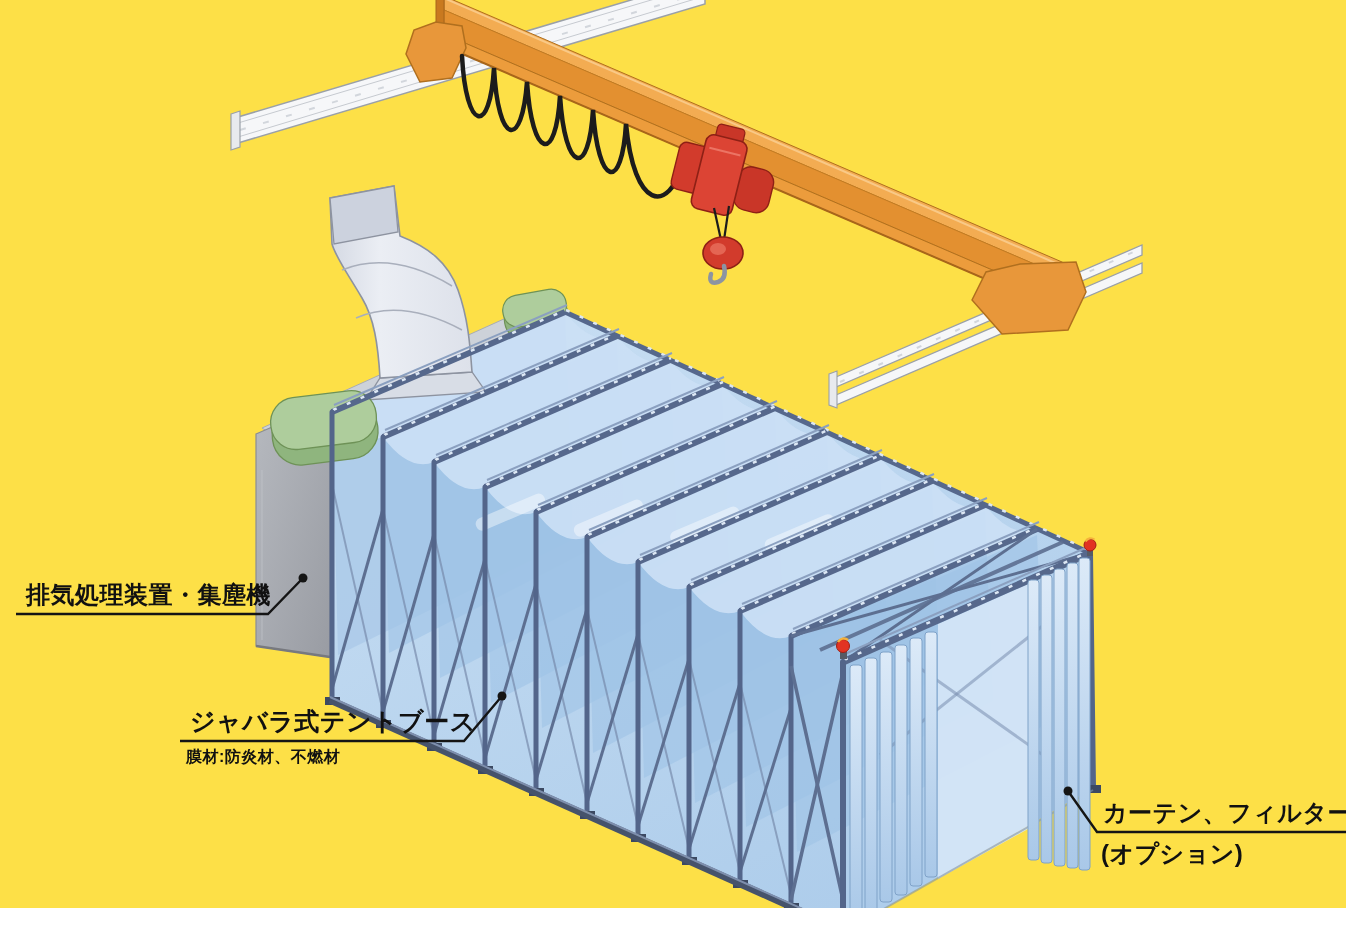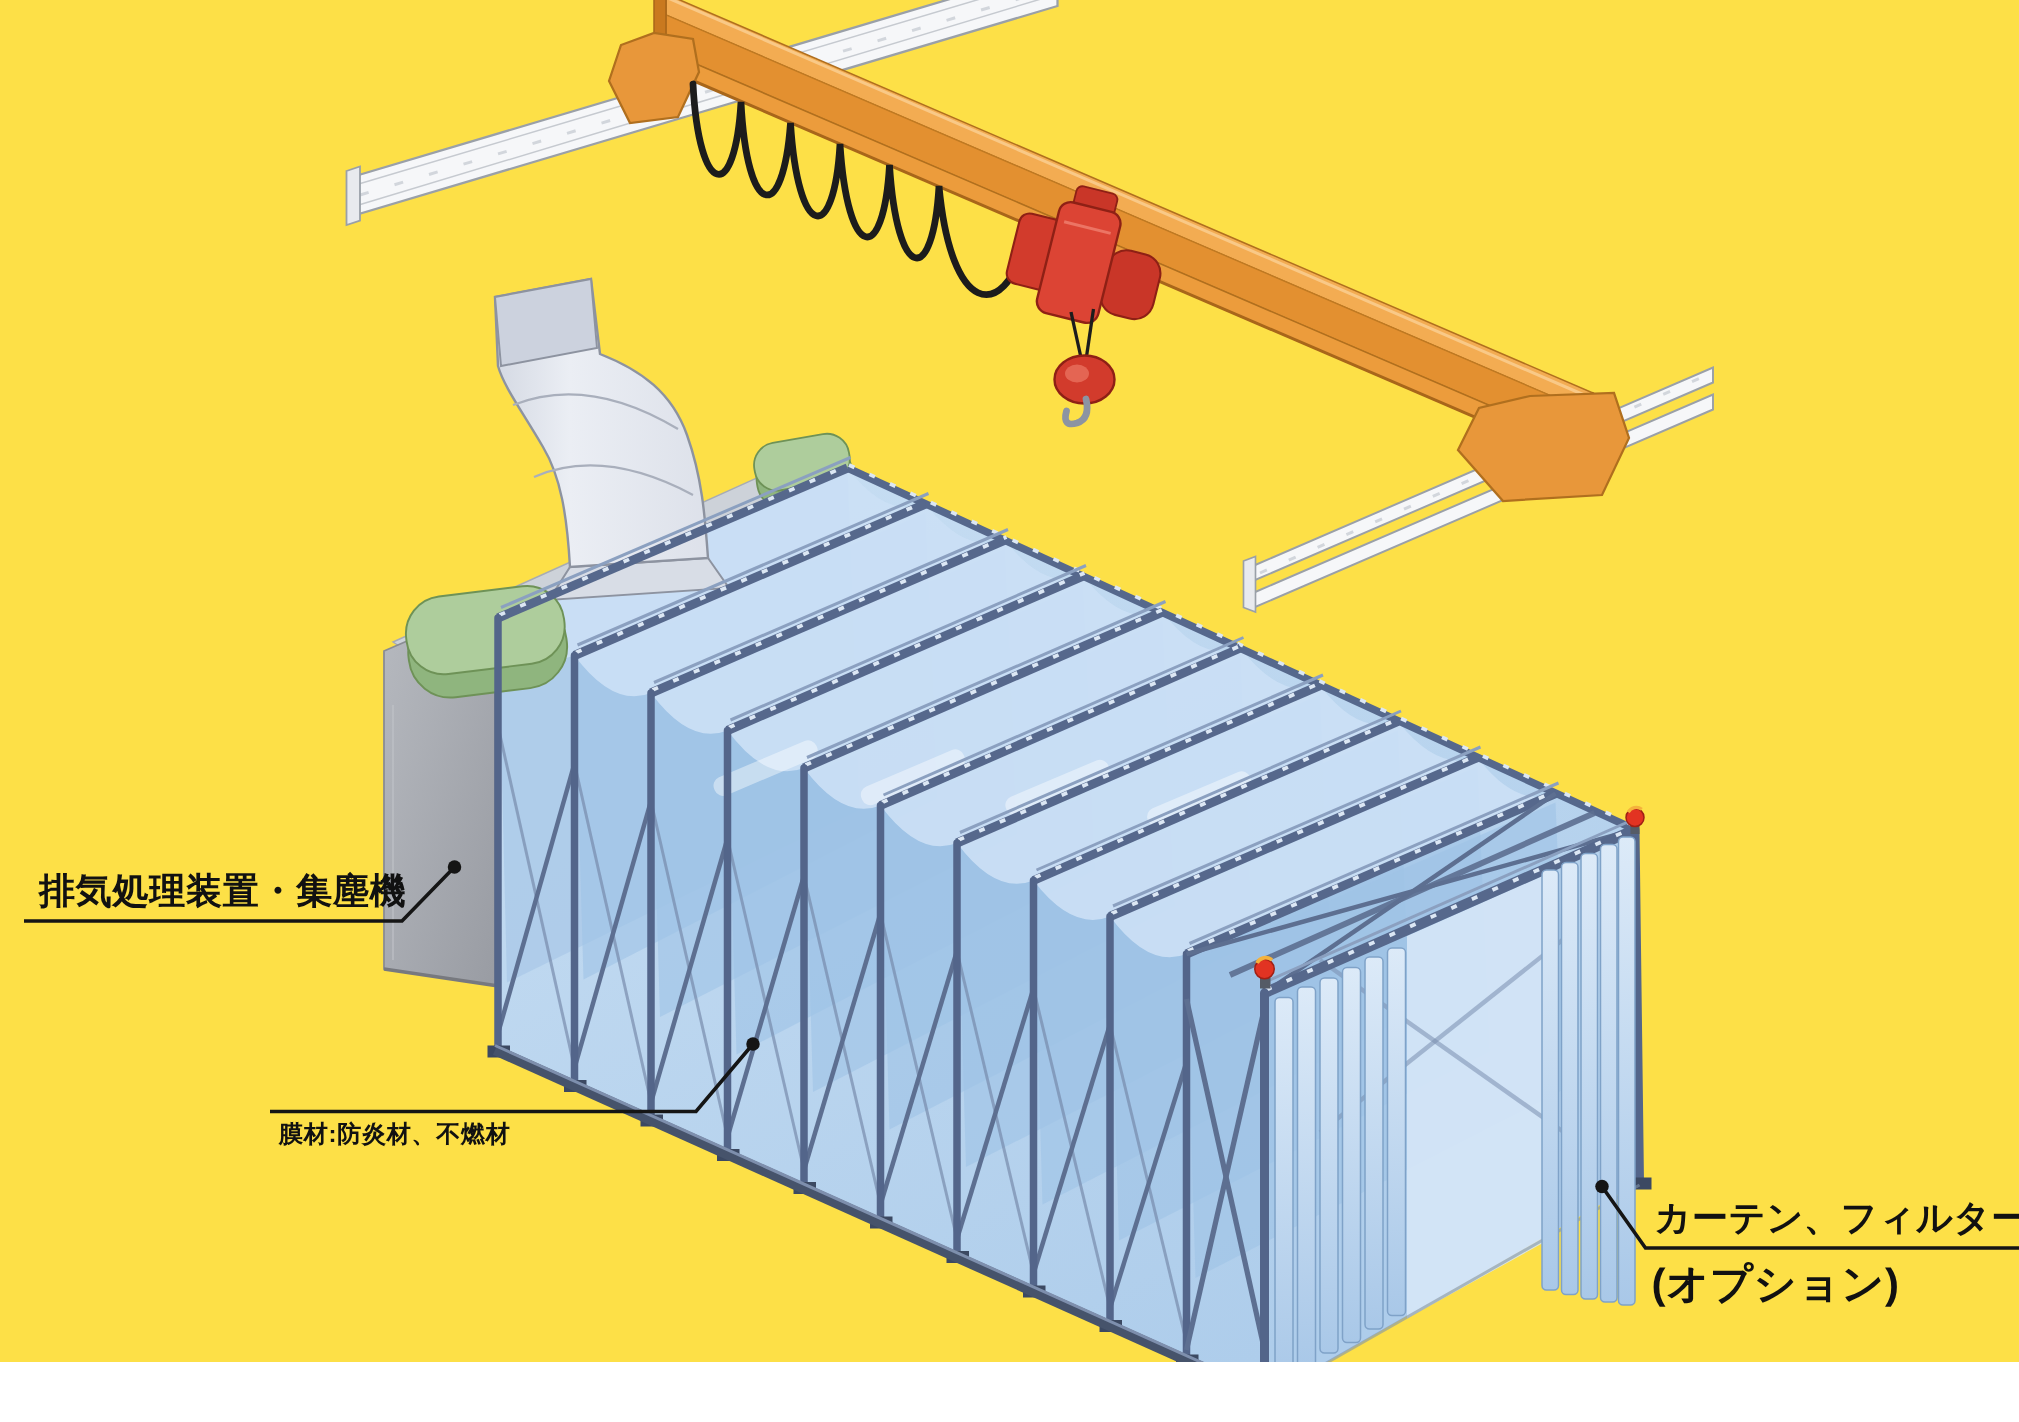--- a/index.html
+++ b/index.html
@@ -305,17 +305,18 @@
         <circle class="ldot" cx="502" cy="696" r="4.5"></circle>
   </g>
   <g>
     <polyline class="leader" points="1346,832 1097,832 1068,791"></polyline>
         <circle class="ldot" cx="1068" cy="791" r="4.5"></circle>
   </g>
 </svg>
 
 <div class="callout" style="left:26px;top:582px;font-size:24px;">排気処理装置・集塵機</div>
 
+<div class="callout" style="left:190px;top:708px;font-size:25px;">ジャバラ式テントブース</div>
 <div class="callout" style="left:186px;top:749px;font-size:16px;">膜材:防炎材、不燃材</div>
 
 <div class="callout" style="left:1103px;top:800px;font-size:24px;">カーテン、フィルター</div>
-<div class="callout" style="left:1101px;top:841px;font-size:28px;">(オプション)</div>
+<div class="callout" style="left:1101px;top:841px;font-size:24px;">(オプション)</div>
 </div>
 
 </body></html>

